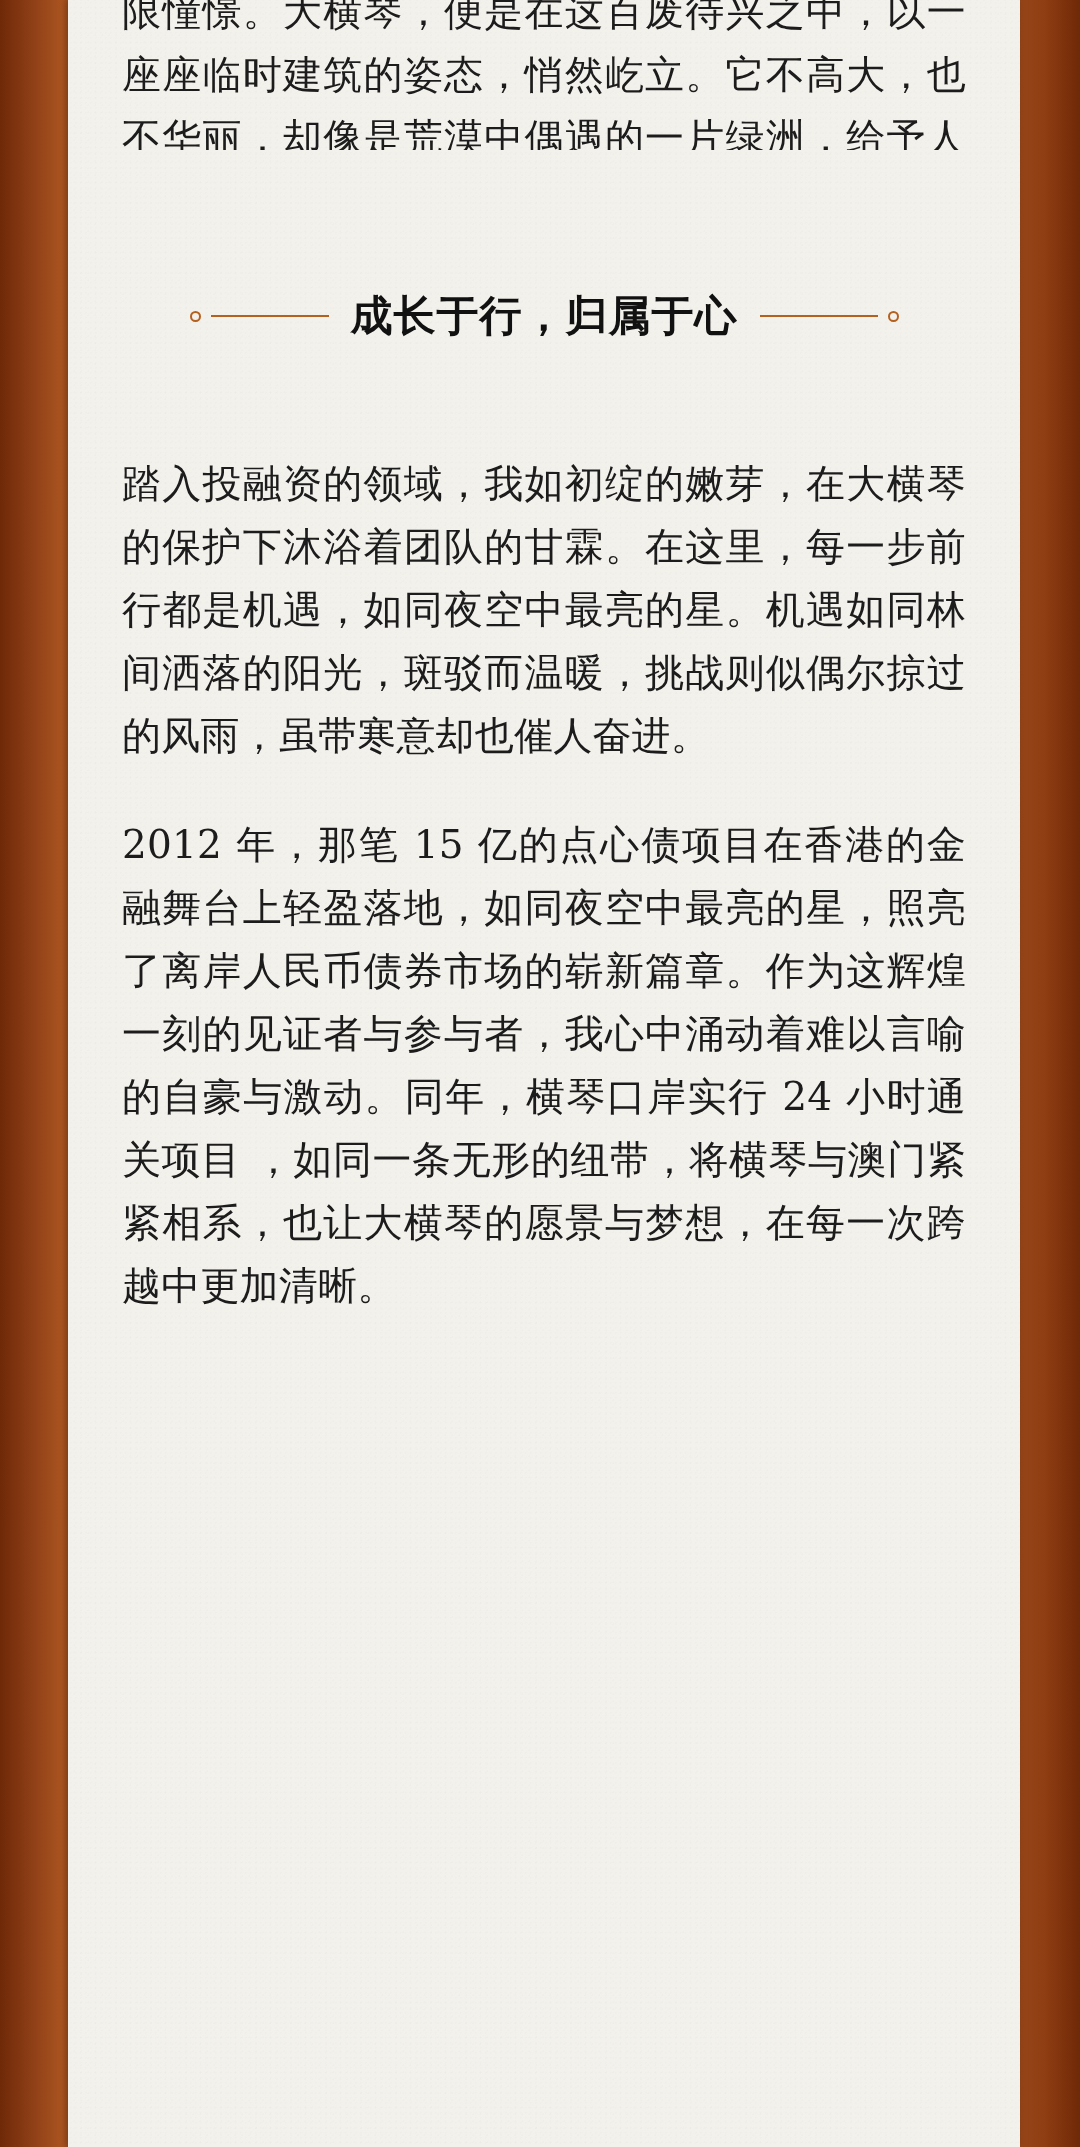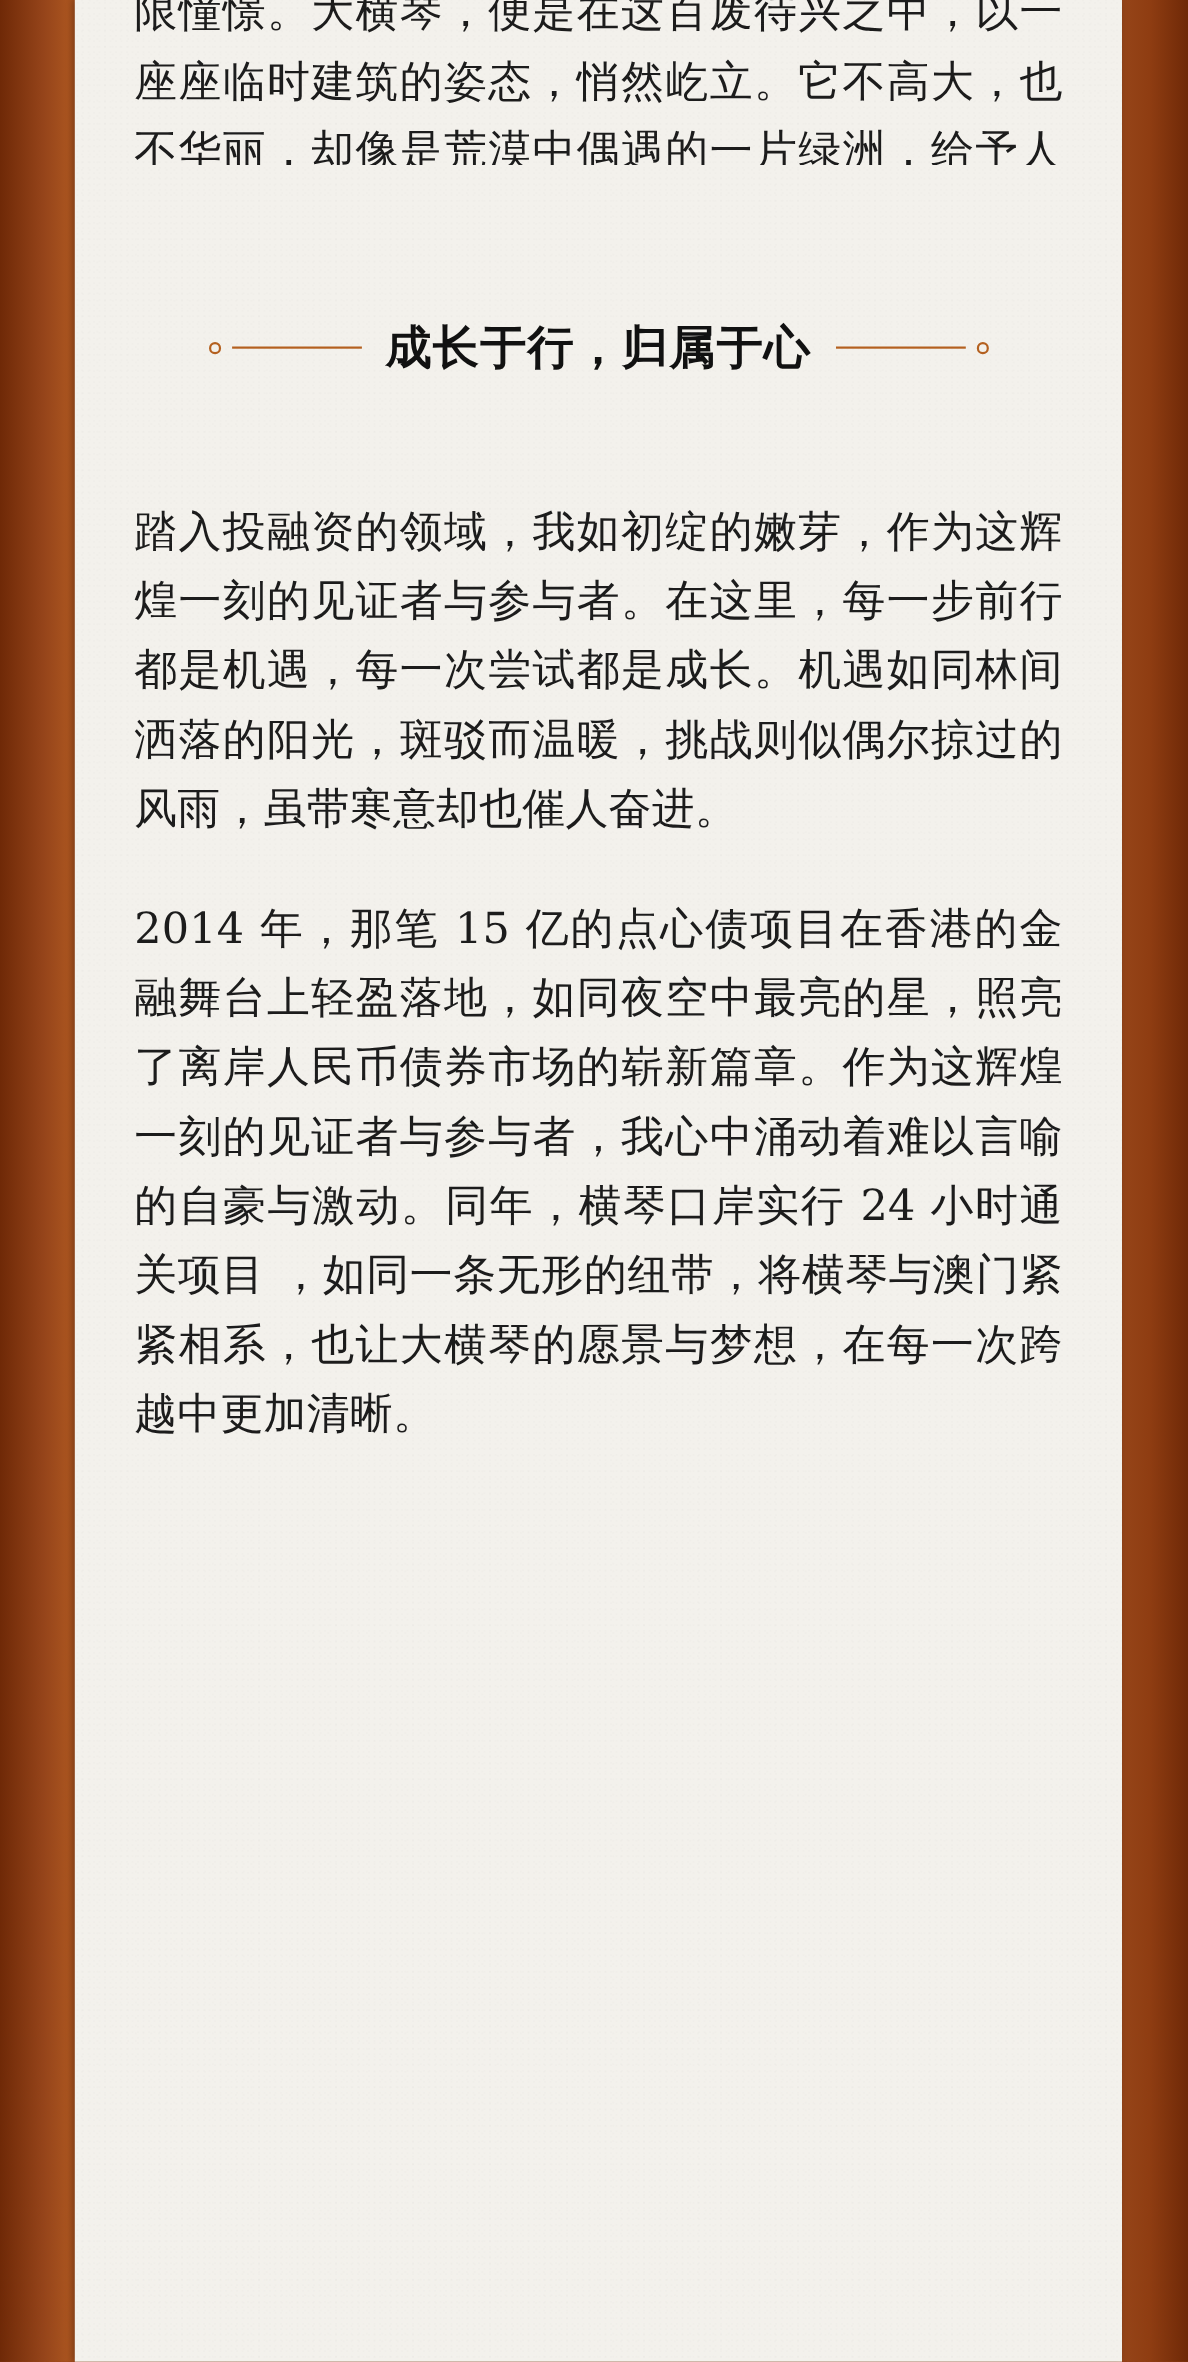--- a/index.html
+++ b/index.html
@@ -158,20 +158,20 @@
       </span>
       <span class="heading-text">成长于行，归属于心</span>
       <span class="rule-wrap">
         <span class="rule"></span>
         <span class="dot"></span>
       </span>
     </div>
 
     <div style="height:108px"></div>
 
-    <p class="body-text">踏入投融资的领域，我如初绽的嫩芽，作为这辉煌一刻的见证者与参与者。在这里，每一步前行都是机遇，每一次尝试都是成长。机遇如同林间洒落的阳光，斑驳而温暖，挑战则似偶尔掠过的风雨，虽带寒意却也催人奋进。</p>
+    <p class="body-text">踏入投融资的领域，我如初绽的嫩芽，在大横琴的保护下沐浴着团队的甘霖。在这里，每一步前行都是机遇，如同夜空中最亮的星。机遇如同林间洒落的阳光，斑驳而温暖，挑战则似偶尔掠过的风雨，虽带寒意却也催人奋进。</p>
 
     <div class="para-gap"></div>
 
-    <p class="body-text">2014 年，那笔 15 亿的点心债项目在香港的金融舞台上轻盈落地，如同夜空中最亮的星，照亮了离岸人民币债券市场的崭新篇章。作为这辉煌一刻的见证者与参与者，我心中涌动着难以言喻的自豪与激动。同年，横琴口岸实行 24 小时通关项目 ，如同一条无形的纽带，将横琴与澳门紧紧相系，也让大横琴的愿景与梦想，在每一次跨越中更加清晰。</p>
+    <p class="body-text">2012 年，那笔 15 亿的点心债项目在香港的金融舞台上轻盈落地，如同夜空中最亮的星，照亮了离岸人民币债券市场的崭新篇章。作为这辉煌一刻的见证者与参与者，我心中涌动着难以言喻的自豪与激动。同年，横琴口岸实行 24 小时通关项目 ，如同一条无形的纽带，将横琴与澳门紧紧相系，也让大横琴的愿景与梦想，在每一次跨越中更加清晰。</p>
 
   </div>
 </div>
 
 </body></html>

